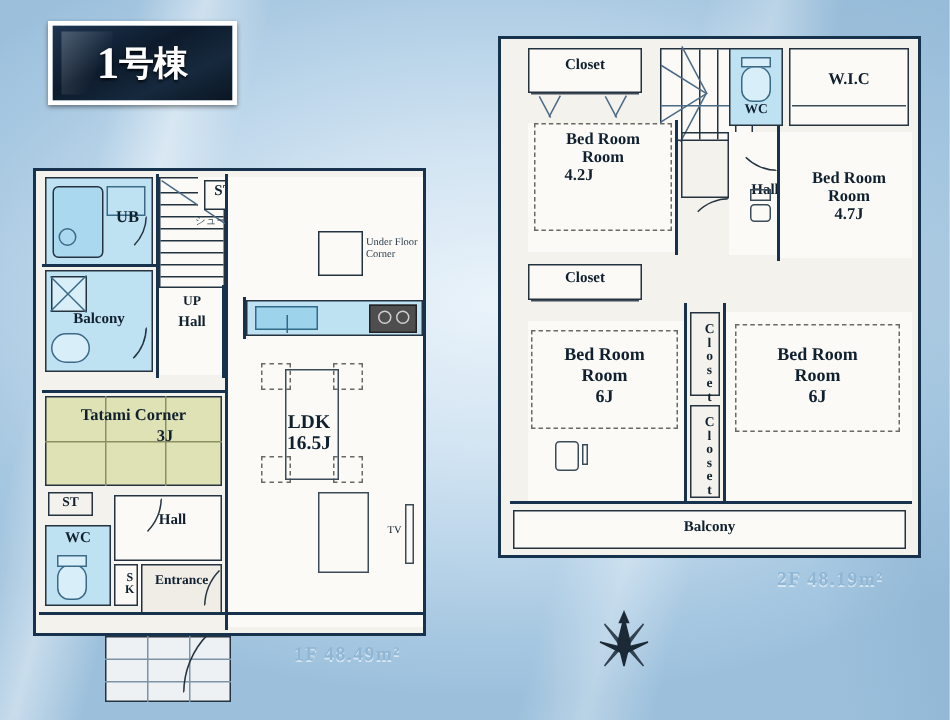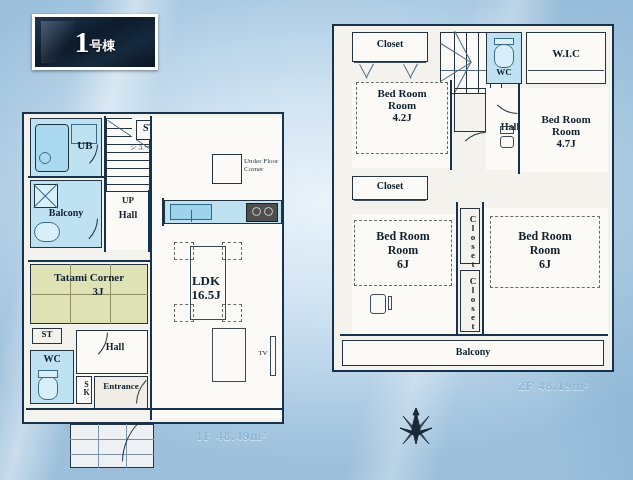--- a/index.html
+++ b/index.html
@@ -30,21 +30,21 @@
     background:linear-gradient(155deg,#1e3550 0%,#0d1b2c 42%,#16293d 70%,#0a1522 100%);
     border:3px solid #ffffff;
     box-shadow:0 1px 3px rgba(0,0,0,.45);
     display:flex;align-items:center;justify-content:center;
   }
   #badge .inner{
     position:relative;color:#fff;white-space:nowrap;
     text-shadow:0 1px 2px rgba(0,0,0,.8);
   }
   #badge .num{font-size:30px;font-weight:bold;line-height:1;vertical-align:-2px;}
-  #badge .suf{font-size:13px;font-weight:bold;letter-spacing:0px;}
+  #badge .suf{font-size:23px;font-weight:bold;letter-spacing:0px;}
   #badge:after{
     content:"";position:absolute;left:6px;top:4px;width:34px;height:42px;
     background:linear-gradient(120deg,rgba(255,255,255,.22),rgba(255,255,255,0) 70%);
     pointer-events:none;
   }
 
   
   .plan{
     position:absolute;background:#f4f2ec;
     border:2px solid #16324d;
@@ -189,21 +189,21 @@
 
     <div class="solid" style="left:246px;top:222px;width:6px;height:40px;border-color:#3c4b58;"></div>
     <div class="lbl s7" style="left:228px;top:236px;width:22px;">TV</div>
 
     <div class="rm tatami" style="left:6px;top:150px;width:118px;height:60px;"></div>
     <div class="solid" style="left:6px;top:150px;width:118px;height:60px;"></div>
     <div class="thin" style="left:6px;top:180px;width:118px;height:1px;background:#8d8f62;"></div>
     <div class="thin" style="left:46px;top:150px;width:1px;height:60px;background:#8d8f62;"></div>
     <div class="thin" style="left:86px;top:150px;width:1px;height:60px;background:#8d8f62;"></div>
     <div class="lbl blk s11" style="left:6px;top:158px;width:118px;">Tatami Corner</div>
-    <div class="lbl blk s11" style="left:6px;top:172px;width:136px;">3J</div>
+    <div class="lbl blk s11" style="left:18px;top:172px;width:136px;">3J</div>
     <div class="w" style="left:4px;top:146px;width:122px;height:2px;"></div>
 
     <div class="solid" style="left:8px;top:214px;width:30px;height:16px;"></div>
     <div class="lbl blk s9" style="left:8px;top:216px;width:30px;">ST</div>
 
     <div class="rm blue" style="left:6px;top:236px;width:44px;height:54px;"></div>
     <div class="solid" style="left:6px;top:236px;width:44px;height:54px;"></div>
     <div class="solid" style="left:14px;top:262px;width:20px;height:24px;border-radius:9px 9px 8px 8px;border-color:#3b6a87;background:#d8effa;"></div>
     <div class="solid" style="left:14px;top:256px;width:20px;height:8px;border-color:#3b6a87;background:#d8effa;"></div>
     <div class="lbl blk s10" style="left:6px;top:240px;width:44px;">WC</div>
@@ -267,21 +267,21 @@
 
     <div class="rm white" style="left:192px;top:6px;width:80px;height:52px;"></div>
     <div class="solid" style="left:192px;top:6px;width:80px;height:52px;"></div>
     <div class="lbl blk s11" style="left:192px;top:22px;width:80px;">W.I.C</div>
     <div class="thin" style="left:194px;top:44px;width:76px;height:1px;background:#3c4b58;"></div>
 
     <div class="rm white" style="left:18px;top:56px;width:98px;height:86px;"></div>
     <div class="dash" style="left:22px;top:56px;width:92px;height:72px;"></div>
     <div class="lbl blk s11" style="left:22px;top:62px;width:92px;">Bed Room</div>
     <div class="lbl blk s11" style="left:22px;top:74px;width:92px;">Room</div>
-    <div class="lbl blk s11" style="left:22px;top:86px;width:92px;">4.2J</div>
+    <div class="lbl blk s11" style="left:6px;top:86px;width:92px;">4.2J</div>
     <div class="w" style="left:116px;top:54px;width:2px;height:90px;"></div>
     <div class="solid" style="left:120px;top:62px;width:32px;height:44px;"></div>
     <div class="swing" style="left:122px;top:106px;width:30px;height:30px;border-color:transparent;border-top-color:#24333f;border-radius:100% 0 0 0;"></div>
 
     <div class="rm white" style="left:152px;top:62px;width:48px;height:82px;"></div>
     <div class="lbl blk s10" style="left:152px;top:96px;width:48px;">Hall</div>
 
     <div class="rm white" style="left:186px;top:62px;width:88px;height:84px;"></div>
     <div class="w" style="left:184px;top:58px;width:2px;height:90px;"></div>
     <div class="lbl blk s11" style="left:190px;top:88px;width:84px;">Bed Room</div>

